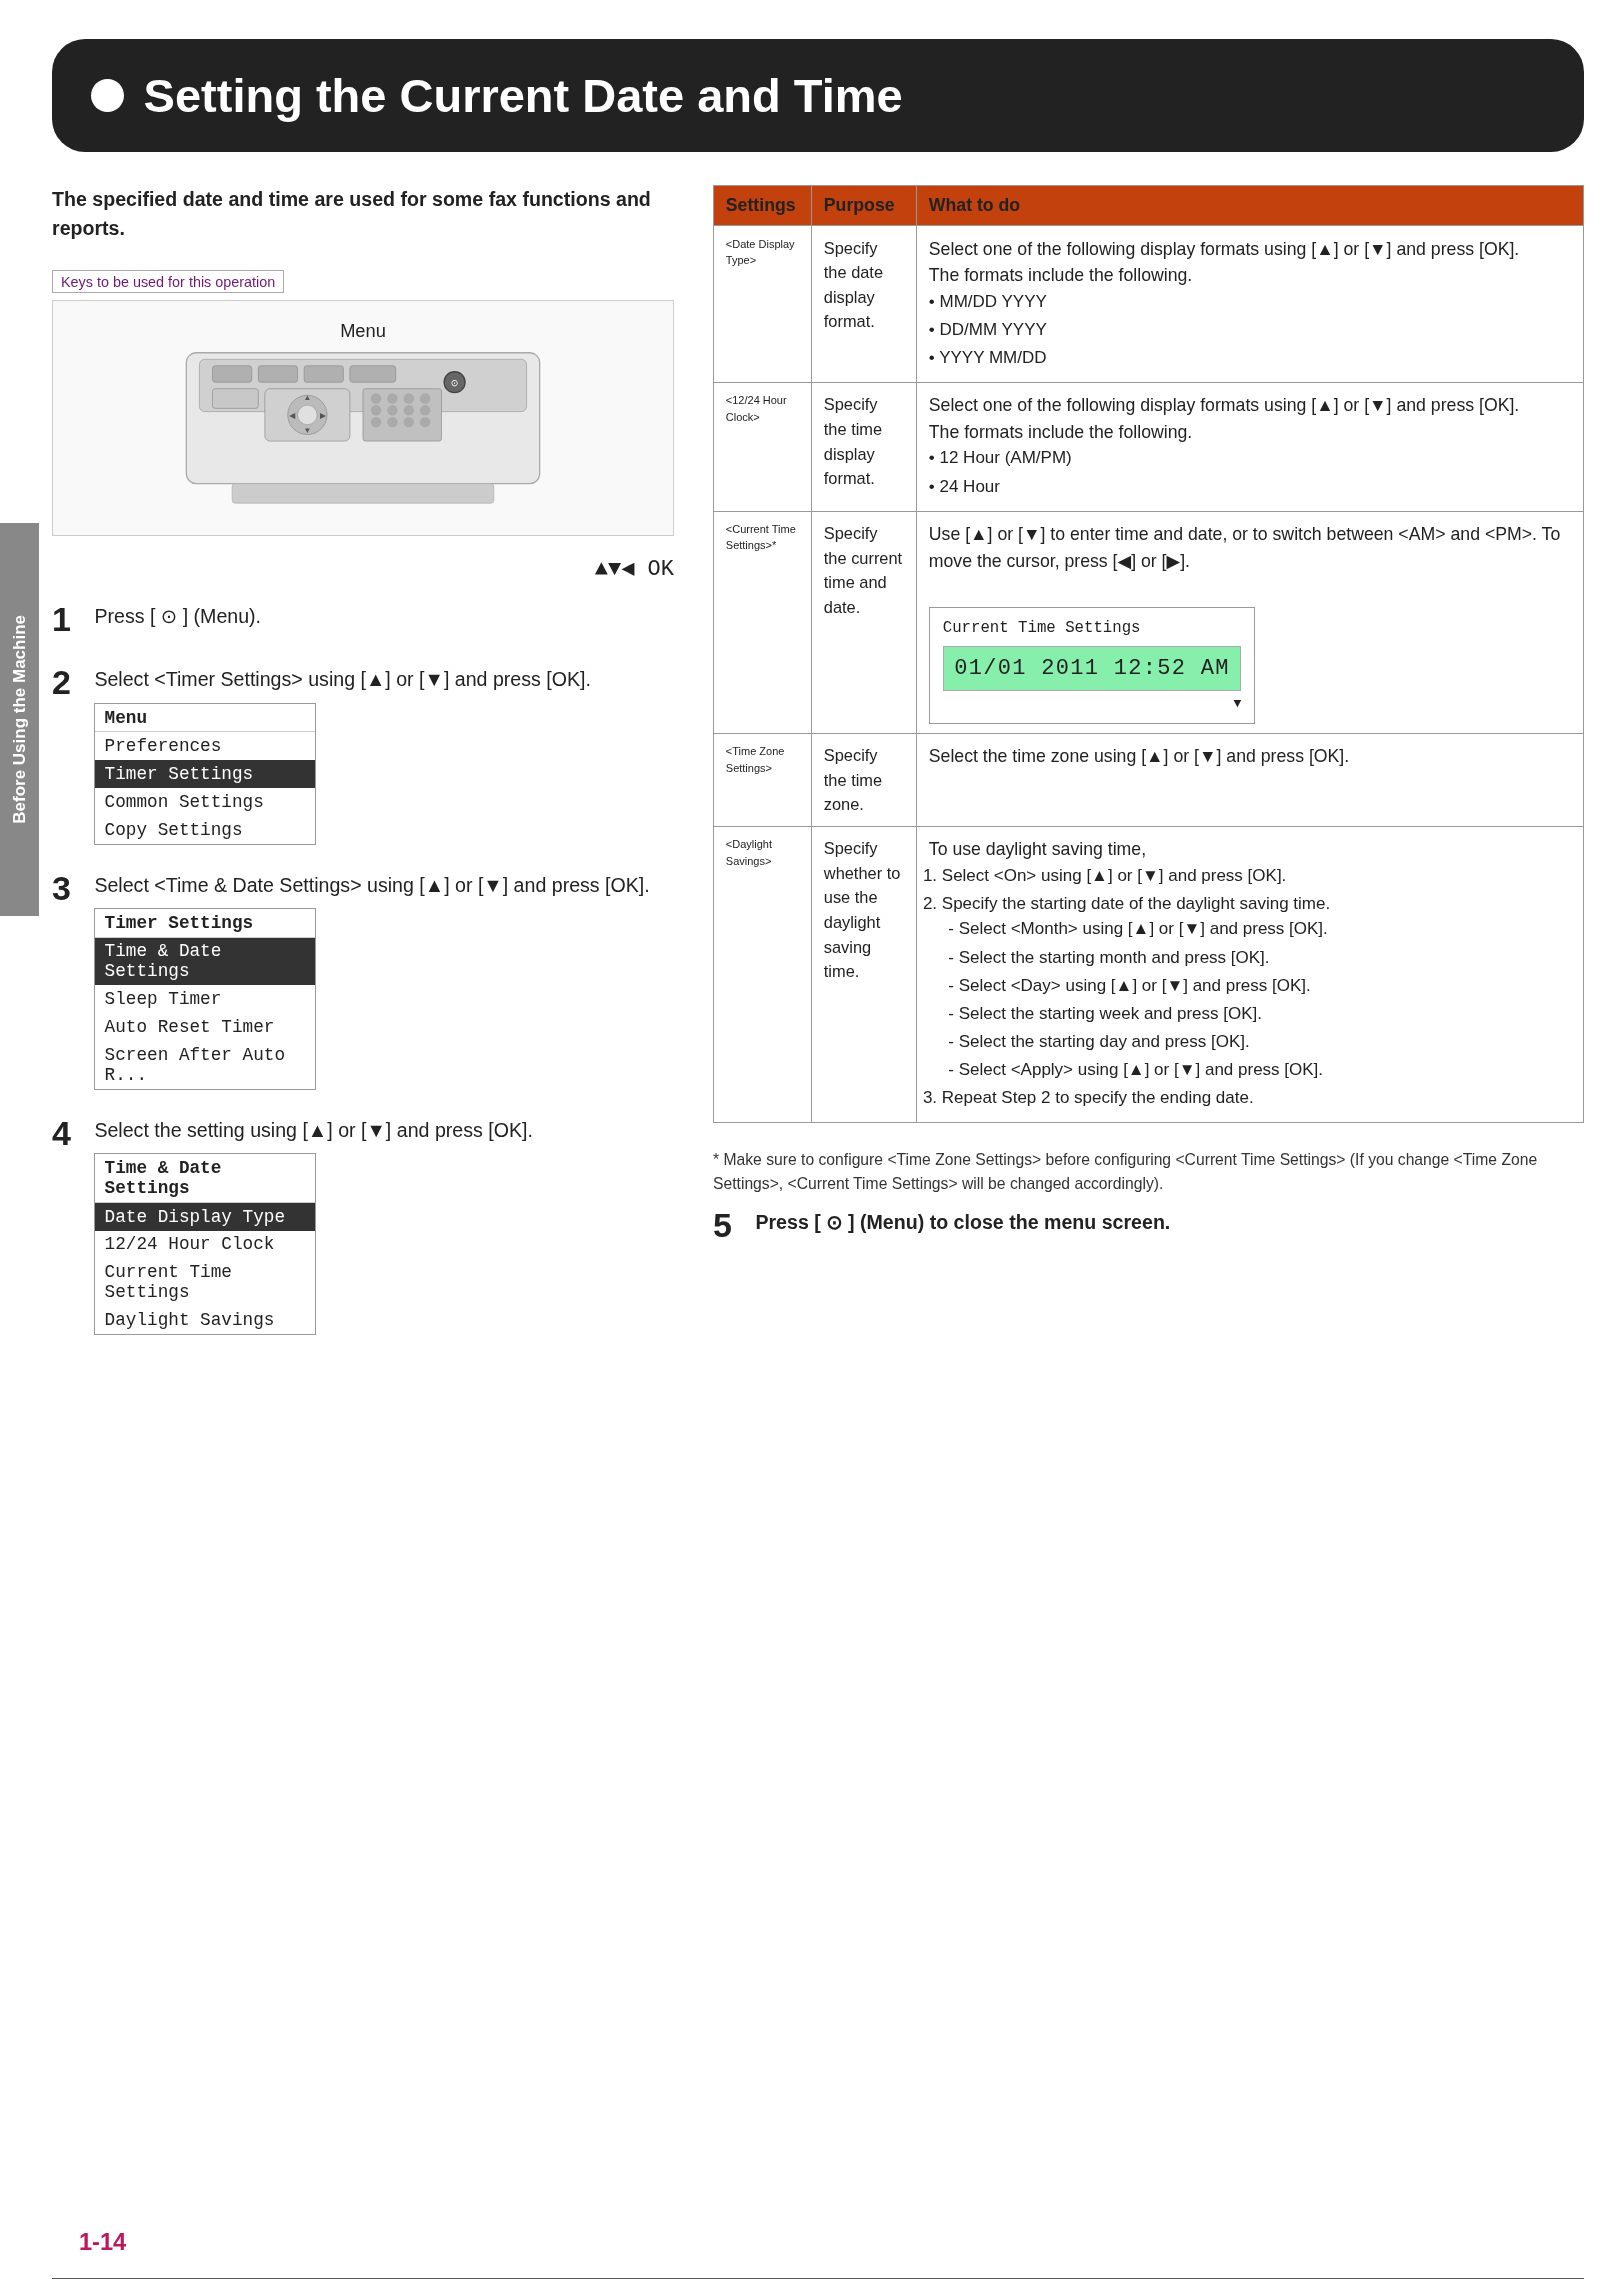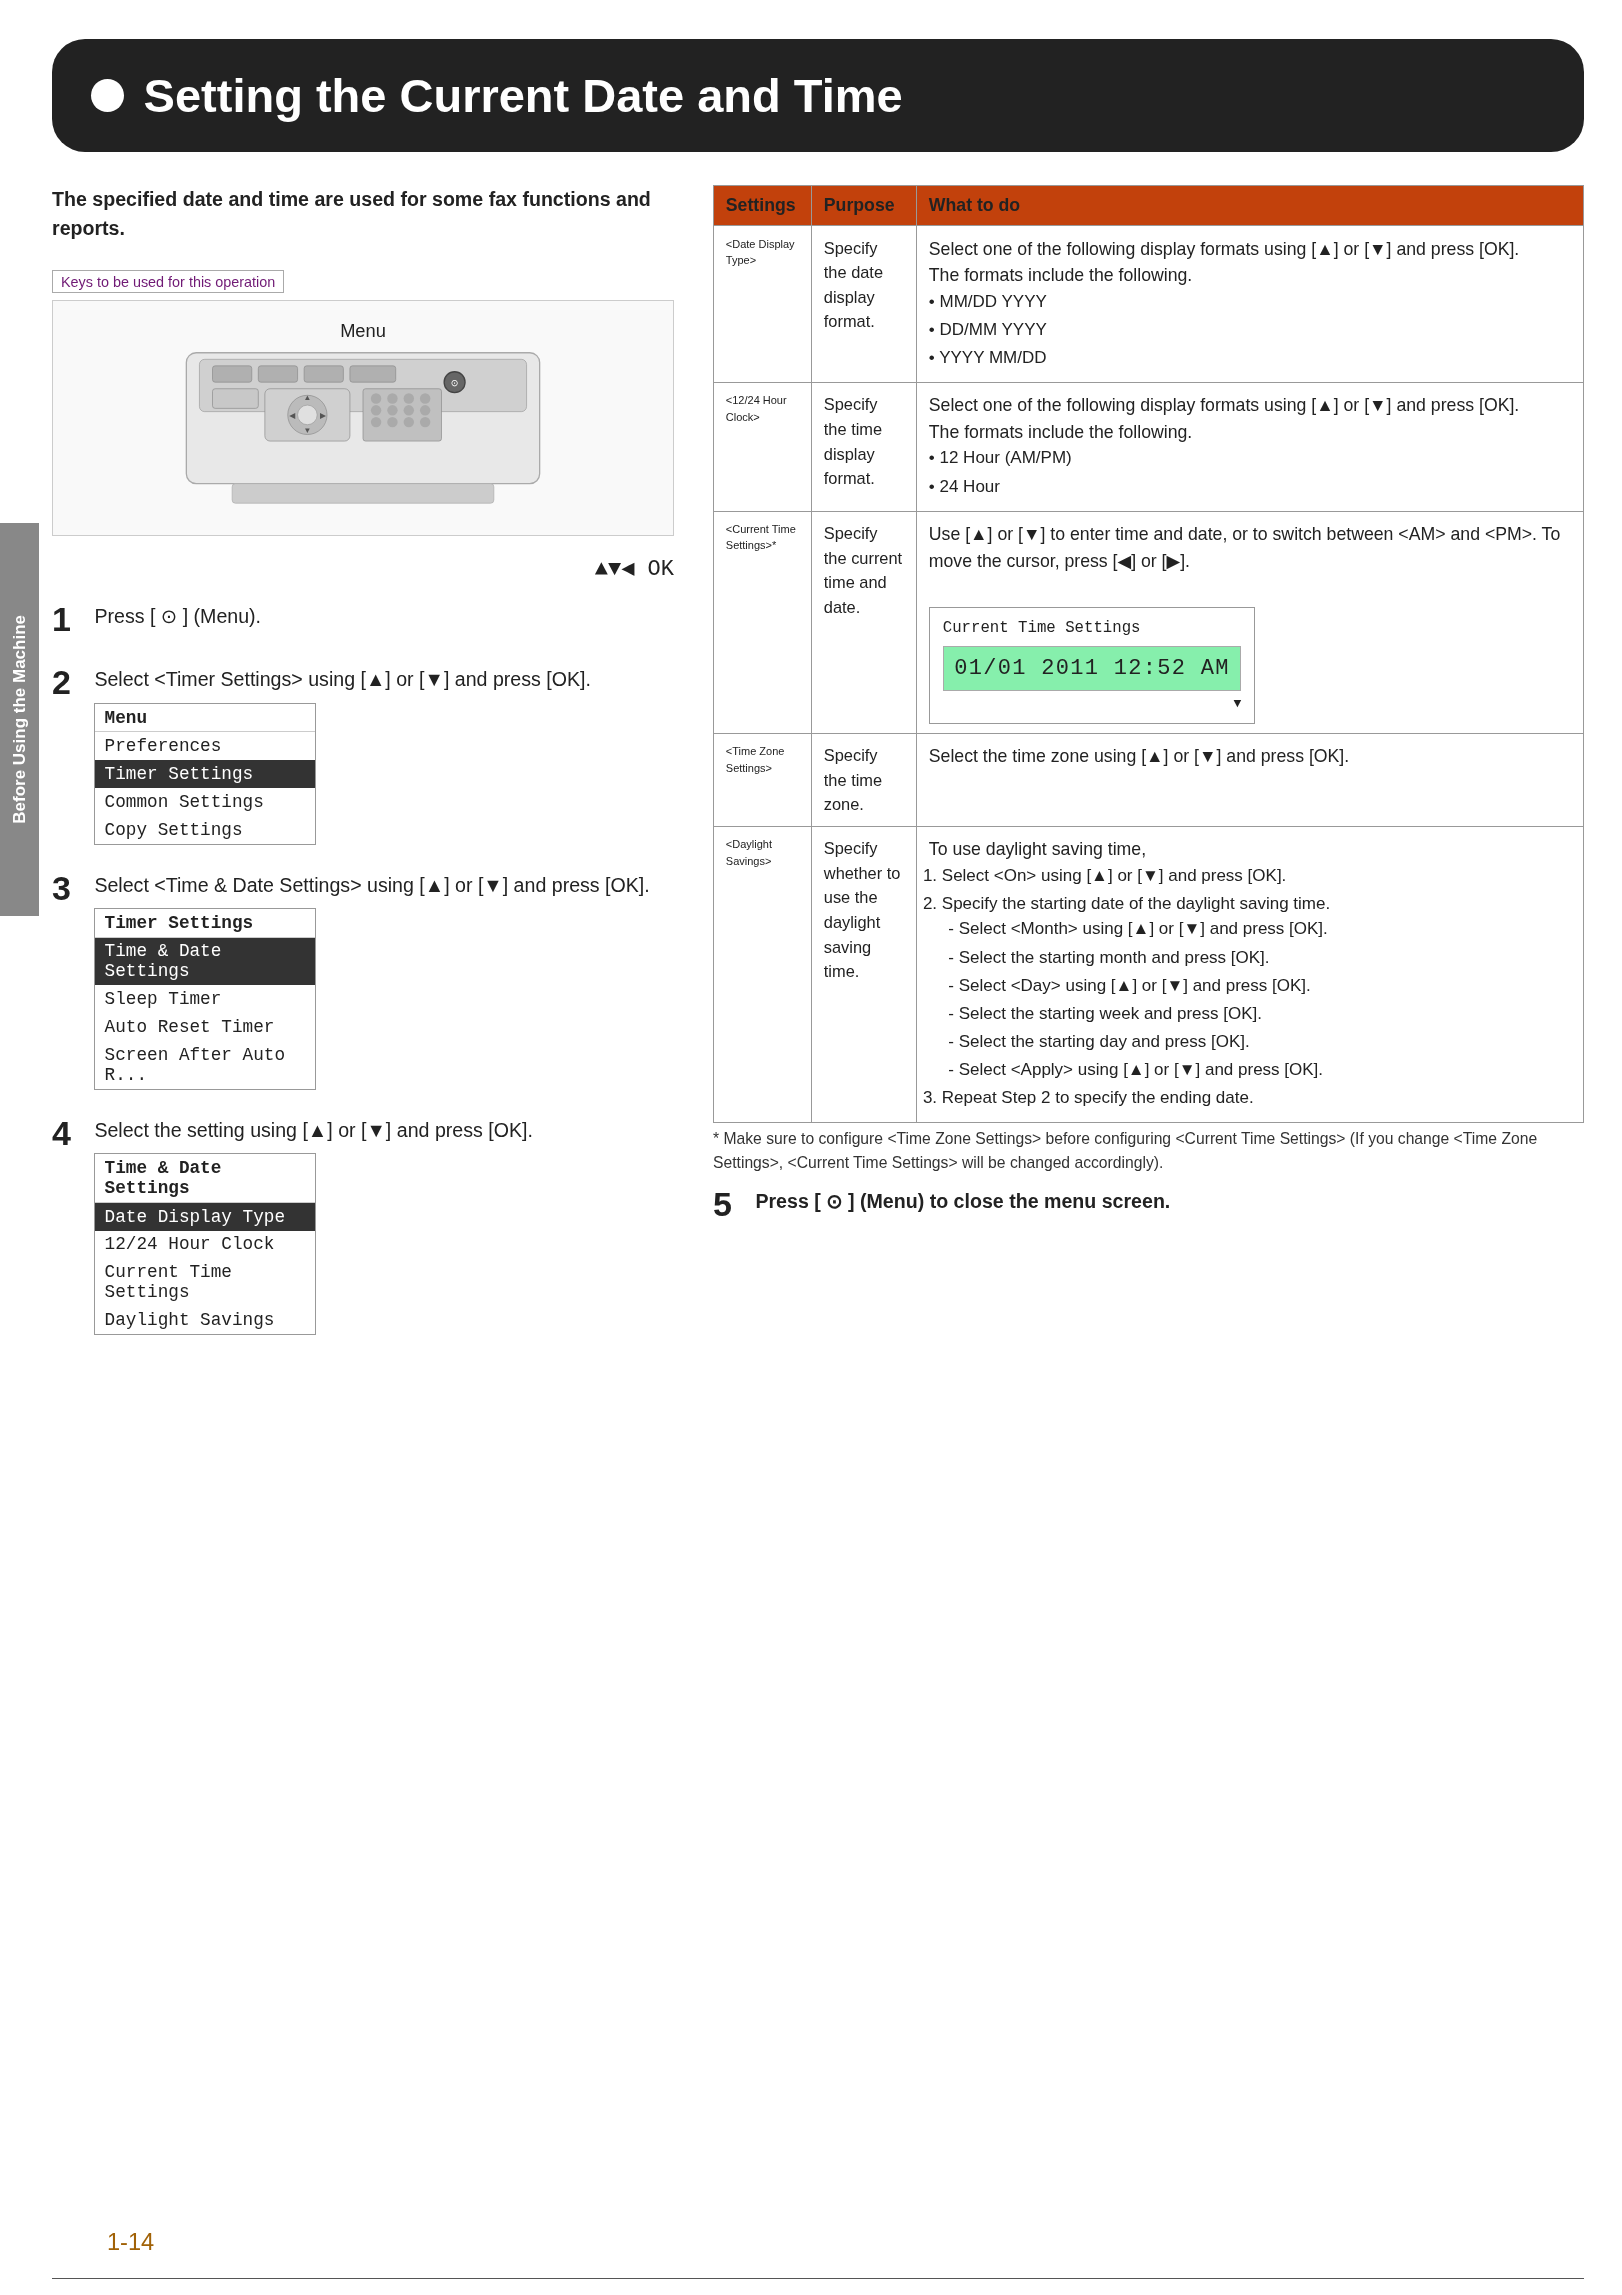--- a/index.html
+++ b/index.html
@@ -34,23 +34,22 @@
       transform: rotate(180deg);
       white-space: nowrap;
     }
 
     
     .page-number {
       position: absolute;
       bottom: 39px;
       left: 79px;
       font-size: 23.6px;
-      font-weight: normal;
-      color: #a16207;
-      margin-left: 28px;
+      font-weight: bold;
+      color: #be185d;
     }
 
     
     .main-content {
       position: absolute;
       top: 39px;
       left: 52px;
       right: 39px;
       bottom: 52px;
     }
@@ -237,21 +236,21 @@
     .ts-arrow {
       font-size: 13px;
       text-align: right;
       margin-top: 2.6px;
     }
 
     
     .footnote {
       font-size: 15.7px;
       line-height: 1.5;
-      margin-top: 4px;
+      margin-top: 25px;
       color: #333;
     }
 
     
     .step5 {
       margin-top: 13px;
     }
 
     
     .bullet-list {

